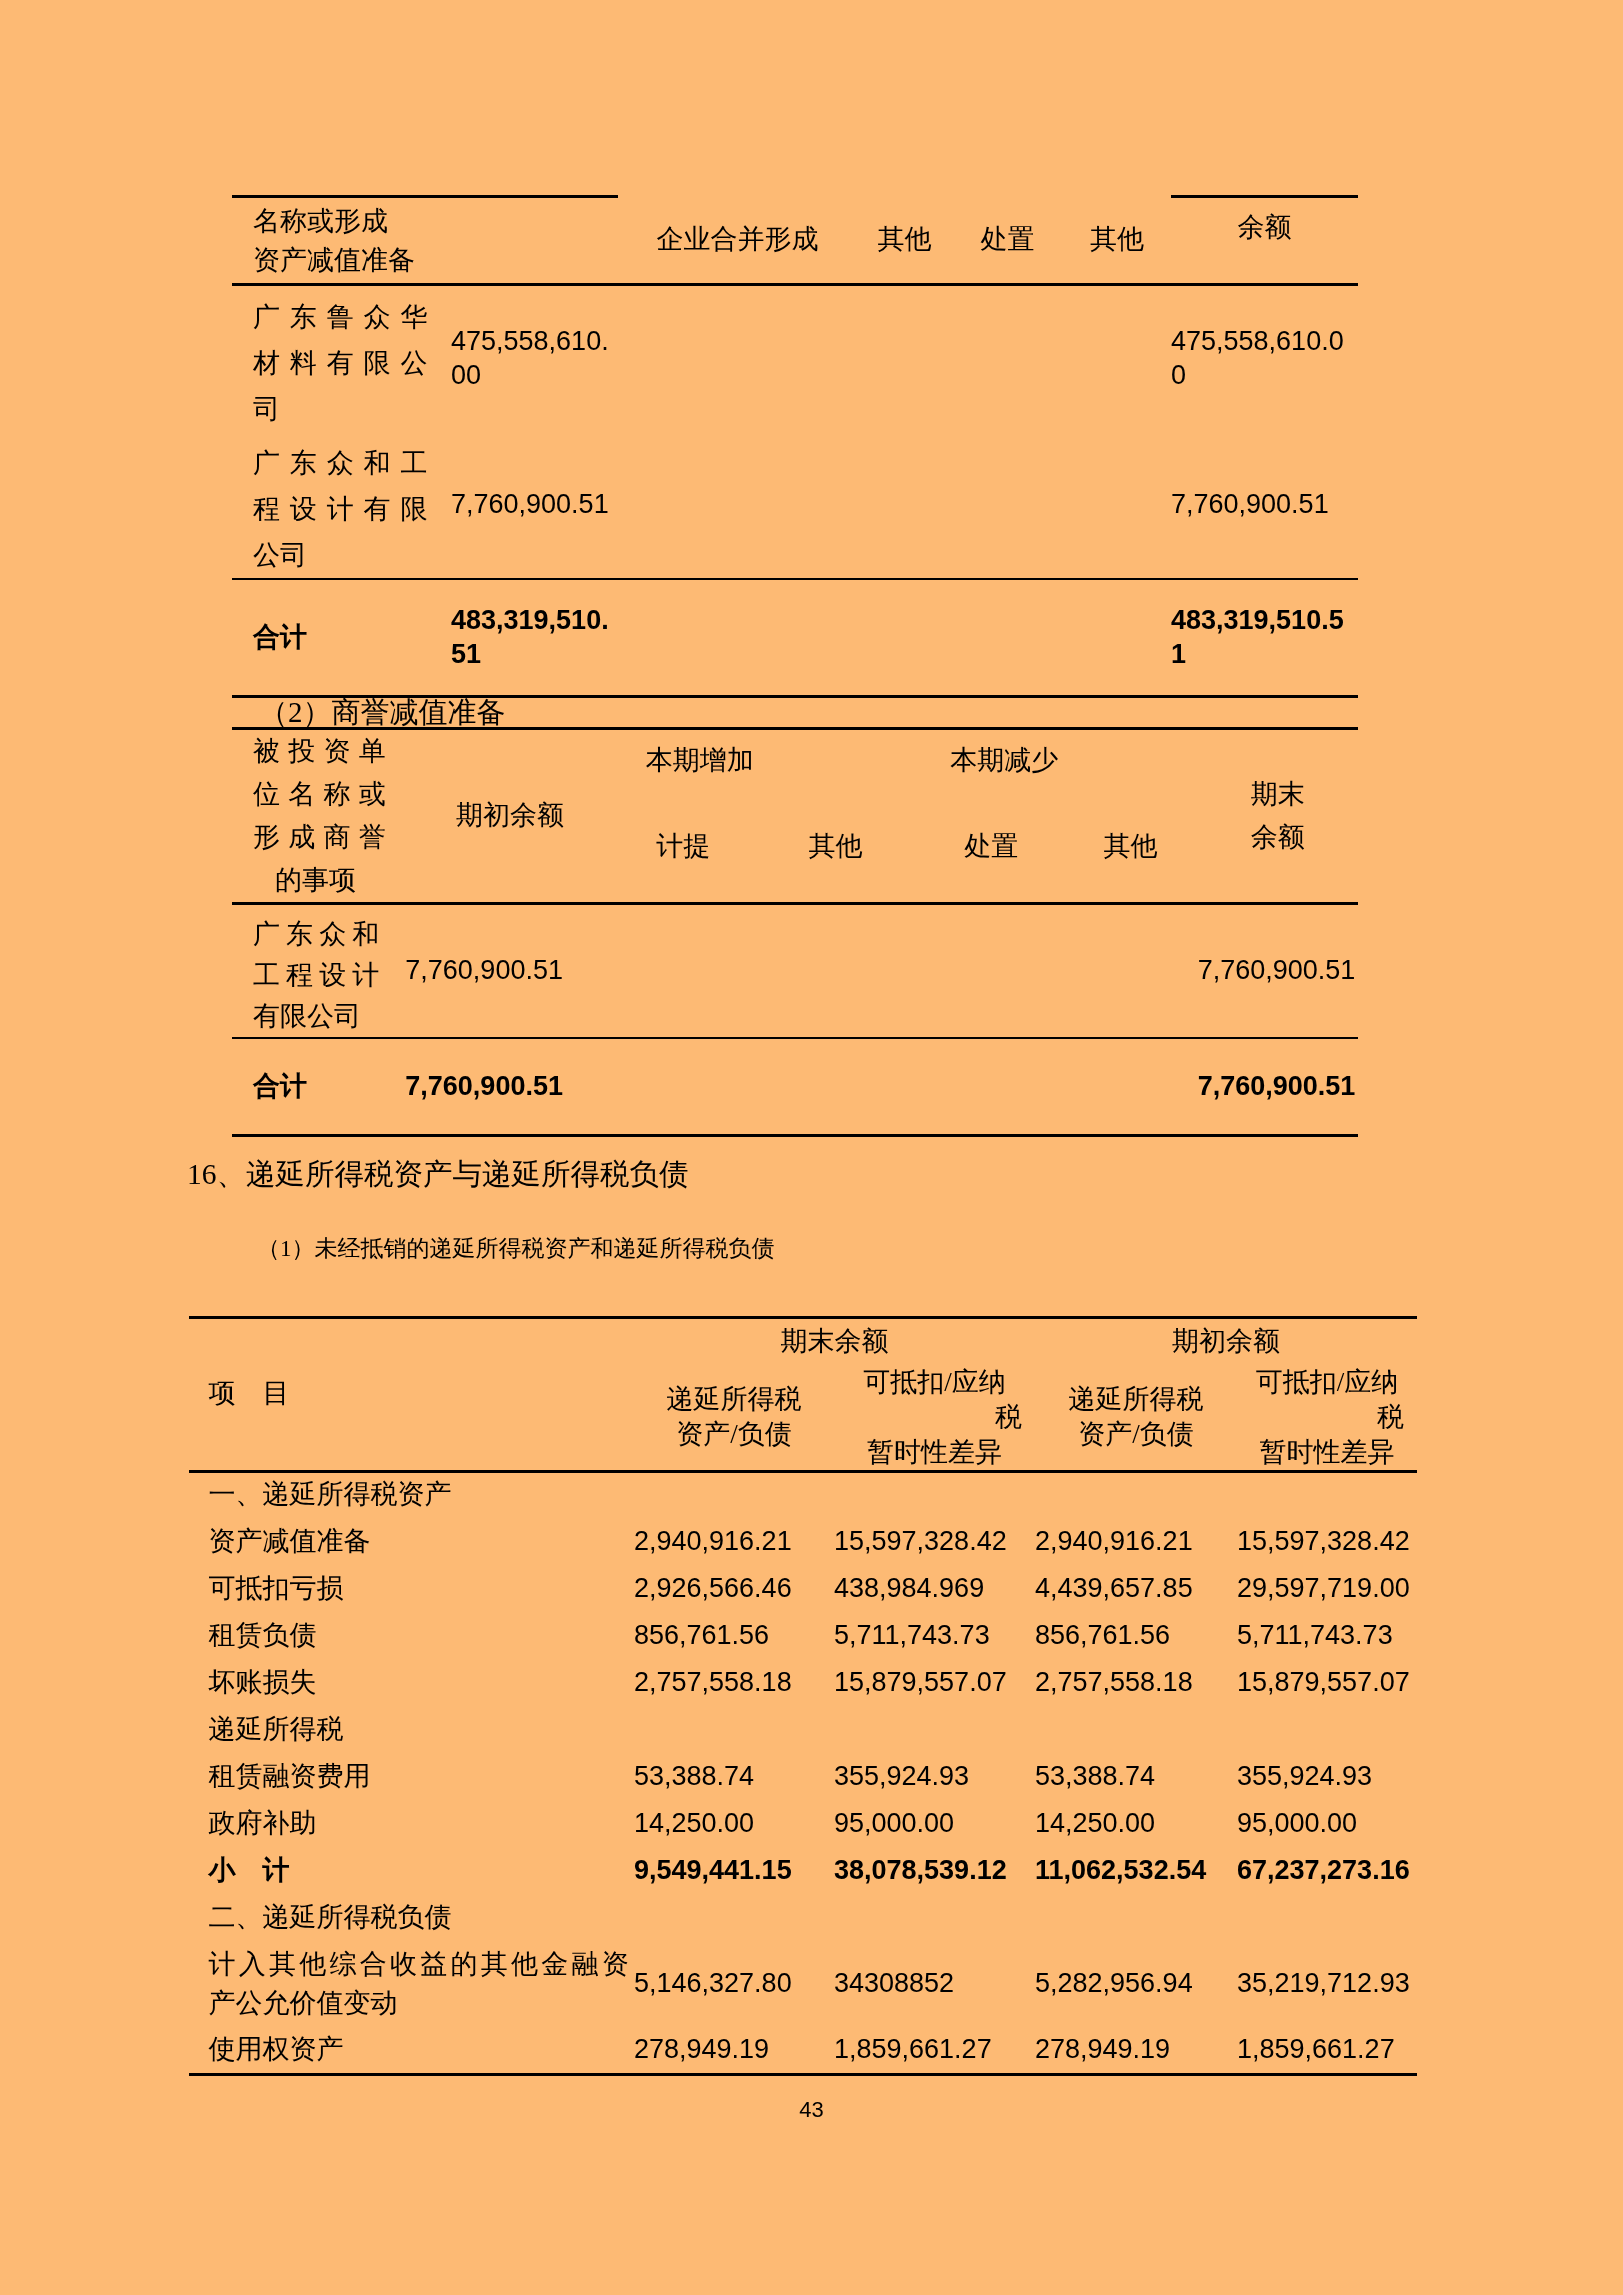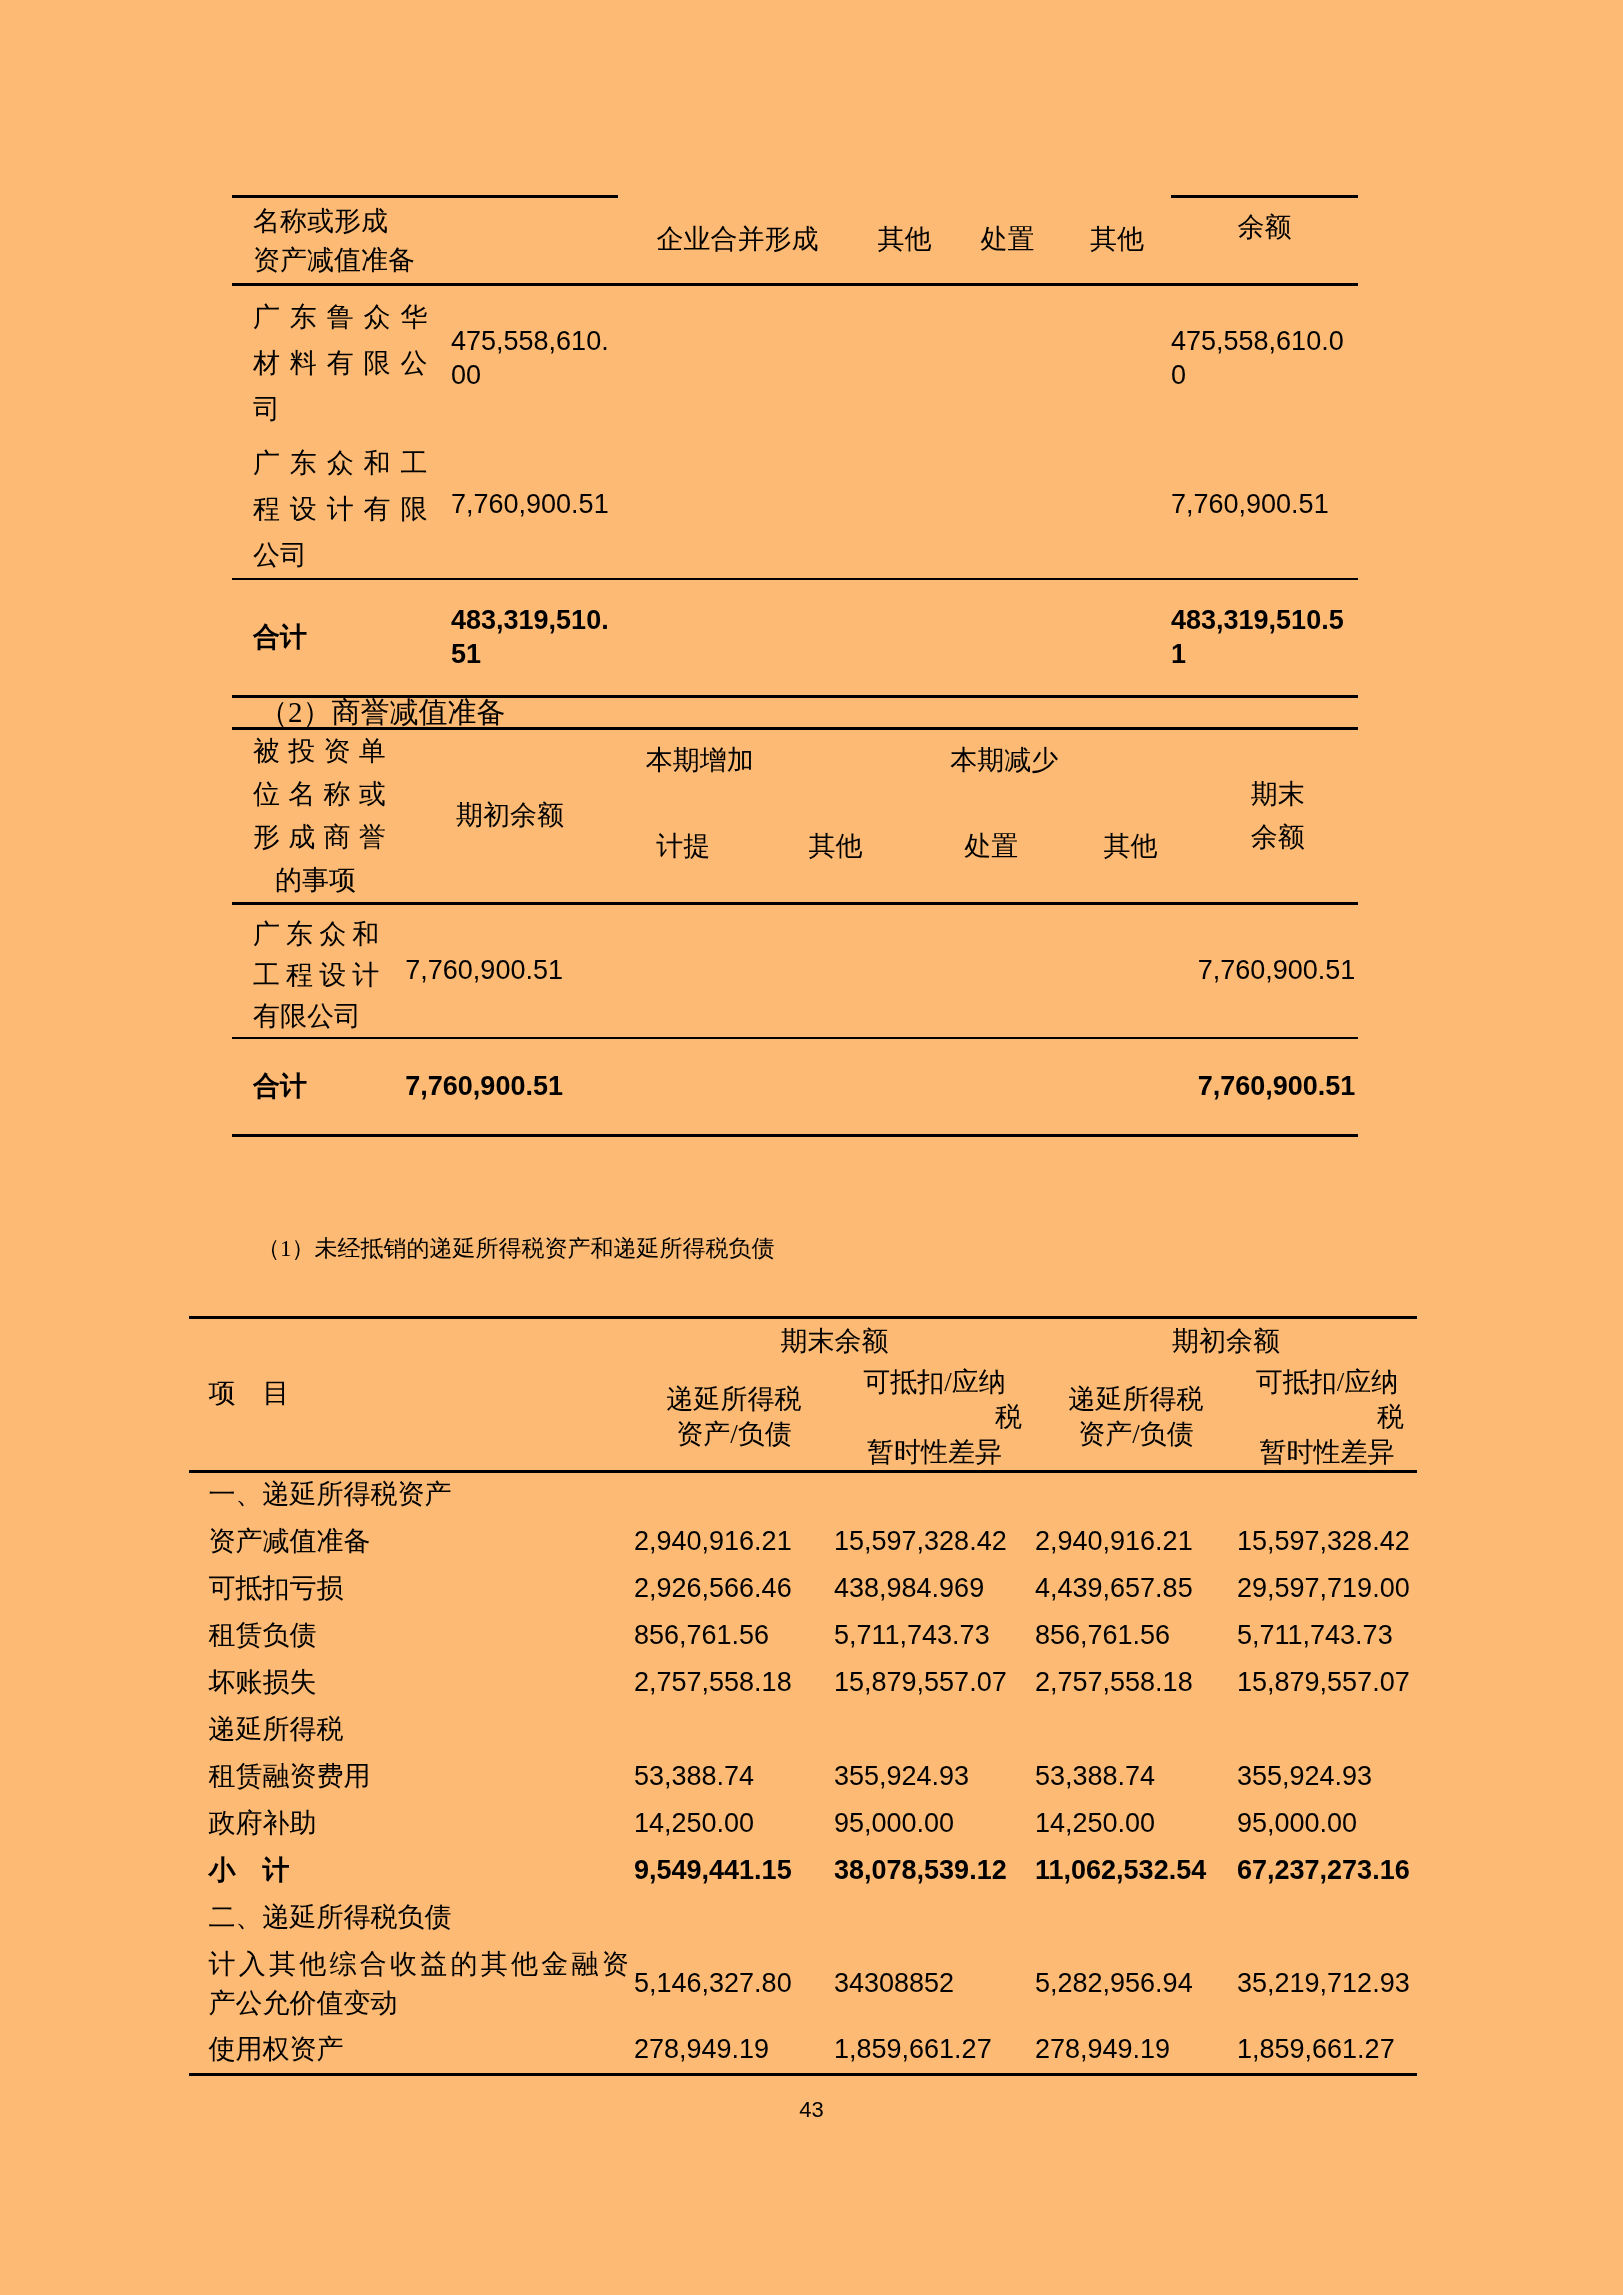--- a/index.html
+++ b/index.html
@@ -195,20 +195,21 @@
       <td class="num">7,760,900.51</td>
       <td></td>
       <td></td>
       <td></td>
       <td></td>
       <td class="num">7,760,900.51</td>
     </tr>
   </tbody>
     </table>
 
+  <div class="h16">16、递延所得税资产与递延所得税负债</div>
   <div class="sub1">（1）未经抵销的递延所得税资产和递延所得税负债</div>
 
   <table class="t3">
     <colgroup>
       <col style="width:445px">
         <col style="width:200px">
         <col style="width:201px">
       <col style="width:202px">
         <col style="width:180px">
     </colgroup>

